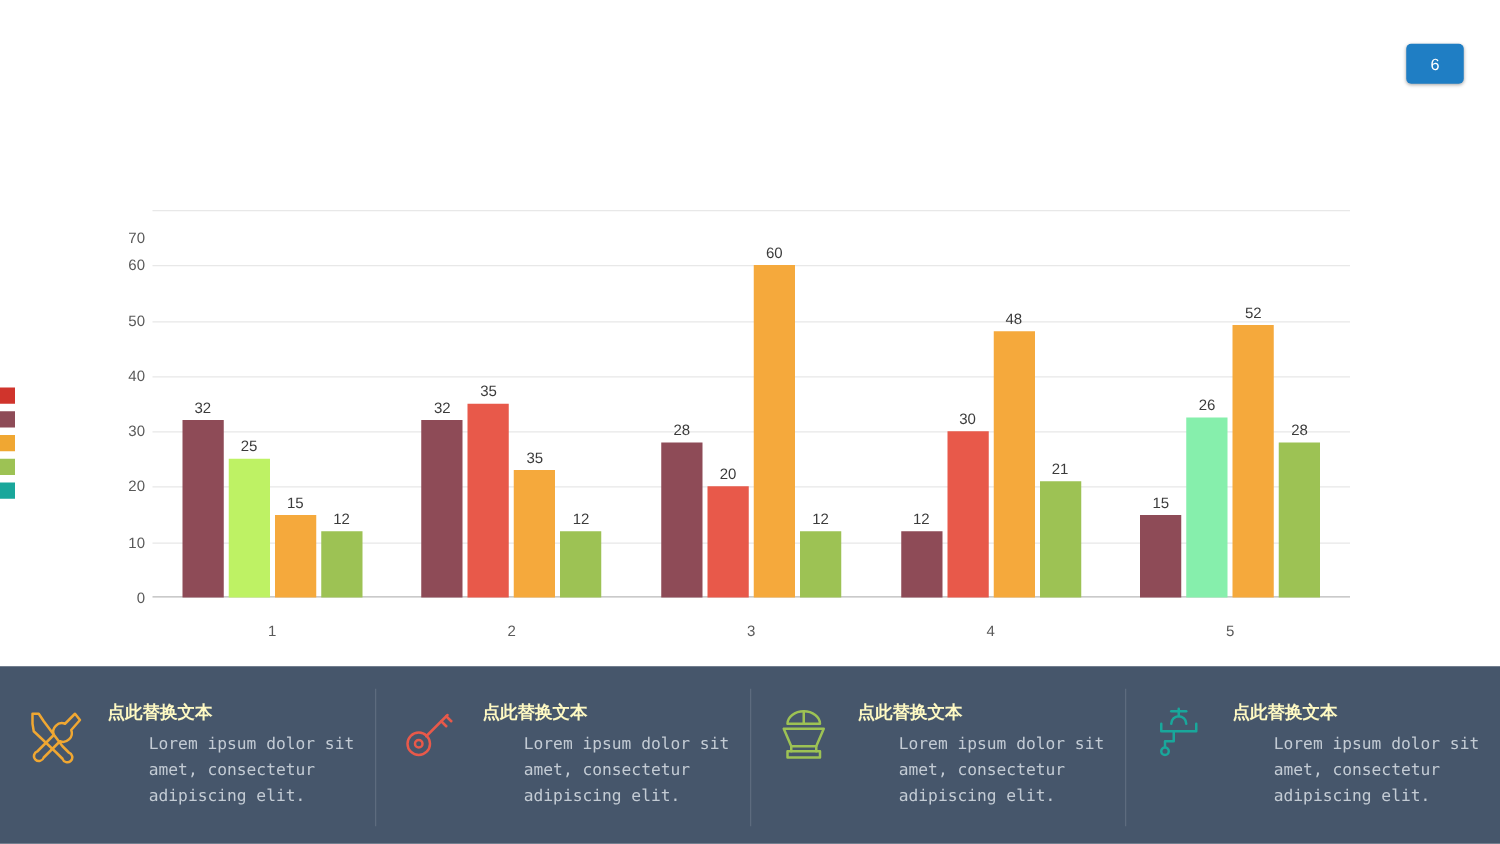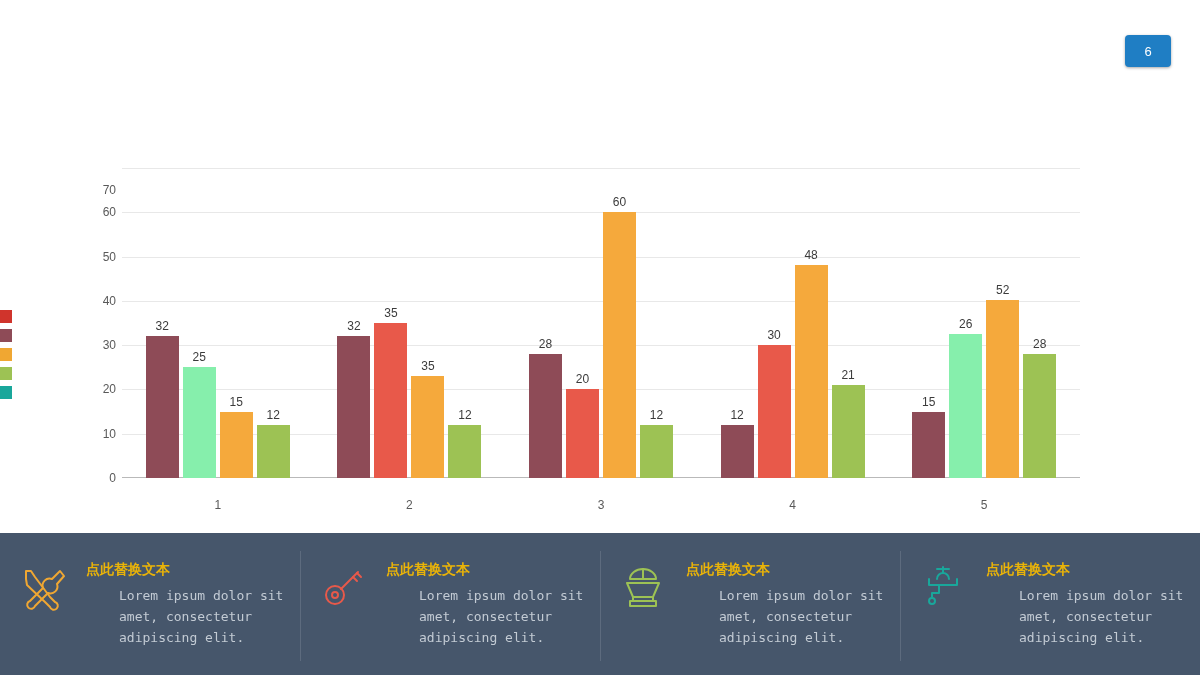--- a/index.html
+++ b/index.html
@@ -83,21 +83,21 @@
   .cell + .cell::before{
     content:"";position:absolute;left:0;top:18px;bottom:14px;width:1px;
     background:rgba(255,255,255,.13);
   }
   .cell-icon{
     width:86px;flex:0 0 86px;display:flex;align-items:flex-start;justify-content:center;
     padding-top:2px;
   }
   .cell-text{flex:1 1 auto;padding-right:10px;}
   .cell-title{
-    font-size:14px;color:#eab308;margin-bottom:6px;font-weight:bold;
+    font-size:14px;color:#fef9c3;margin-bottom:6px;font-weight:bold;
   }
   .cell-body{
     font-size:13px;color:#c3cbd4;line-height:1.62;
     font-family:"DejaVu Sans Mono", monospace;
     margin-left:33px;
   }
 </style>
 </head>
 <body>
 
@@ -133,21 +133,21 @@
         <div class="gridline" style="top: 88.5714px;"></div>
         <div class="gridline" style="top: 44.2857px;"></div>
         <div class="gridline" style="top: 0px;"></div>
       </div>
     <div class="axis-line"></div>
     <div class="groups" id="groups">
         <div class="group">
           <div class="bar" style="height: 141.714px; background: rgb(142, 75, 87);">
             <span class="bar-value">32</span>
           </div>
-          <div class="bar" style="height: 110.714px; background: #86efac;">
+          <div class="bar" style="height: 110.714px; background: #bef264;">
             <span class="bar-value">25</span>
           </div>
           <div class="bar" style="height: 66.4286px; background: rgb(245, 169, 60);">
             <span class="bar-value">15</span>
           </div>
           <div class="bar" style="height: 53.1429px; background: rgb(157, 194, 84);">
             <span class="bar-value">12</span>
           </div>
         </div>
         <div class="group">
@@ -192,21 +192,21 @@
             <span class="bar-value">21</span>
           </div>
         </div>
         <div class="group">
           <div class="bar" style="height: 66.4286px; background: rgb(142, 75, 87);">
             <span class="bar-value">15</span>
           </div>
           <div class="bar" style="height: 144px; background: #86efac;">
             <span class="bar-value">26</span>
           </div>
-          <div class="bar" style="height: 178px; background: rgb(245, 169, 60);">
+          <div class="bar" style="height: 218px; background: rgb(245, 169, 60);">
             <span class="bar-value">52</span>
           </div>
           <div class="bar" style="height: 124px; background: rgb(157, 194, 84);">
             <span class="bar-value">28</span>
           </div>
         </div>
       </div>
   </div>
   <div class="x-labels" id="xLabels">
       <div class="x-label">1</div>

